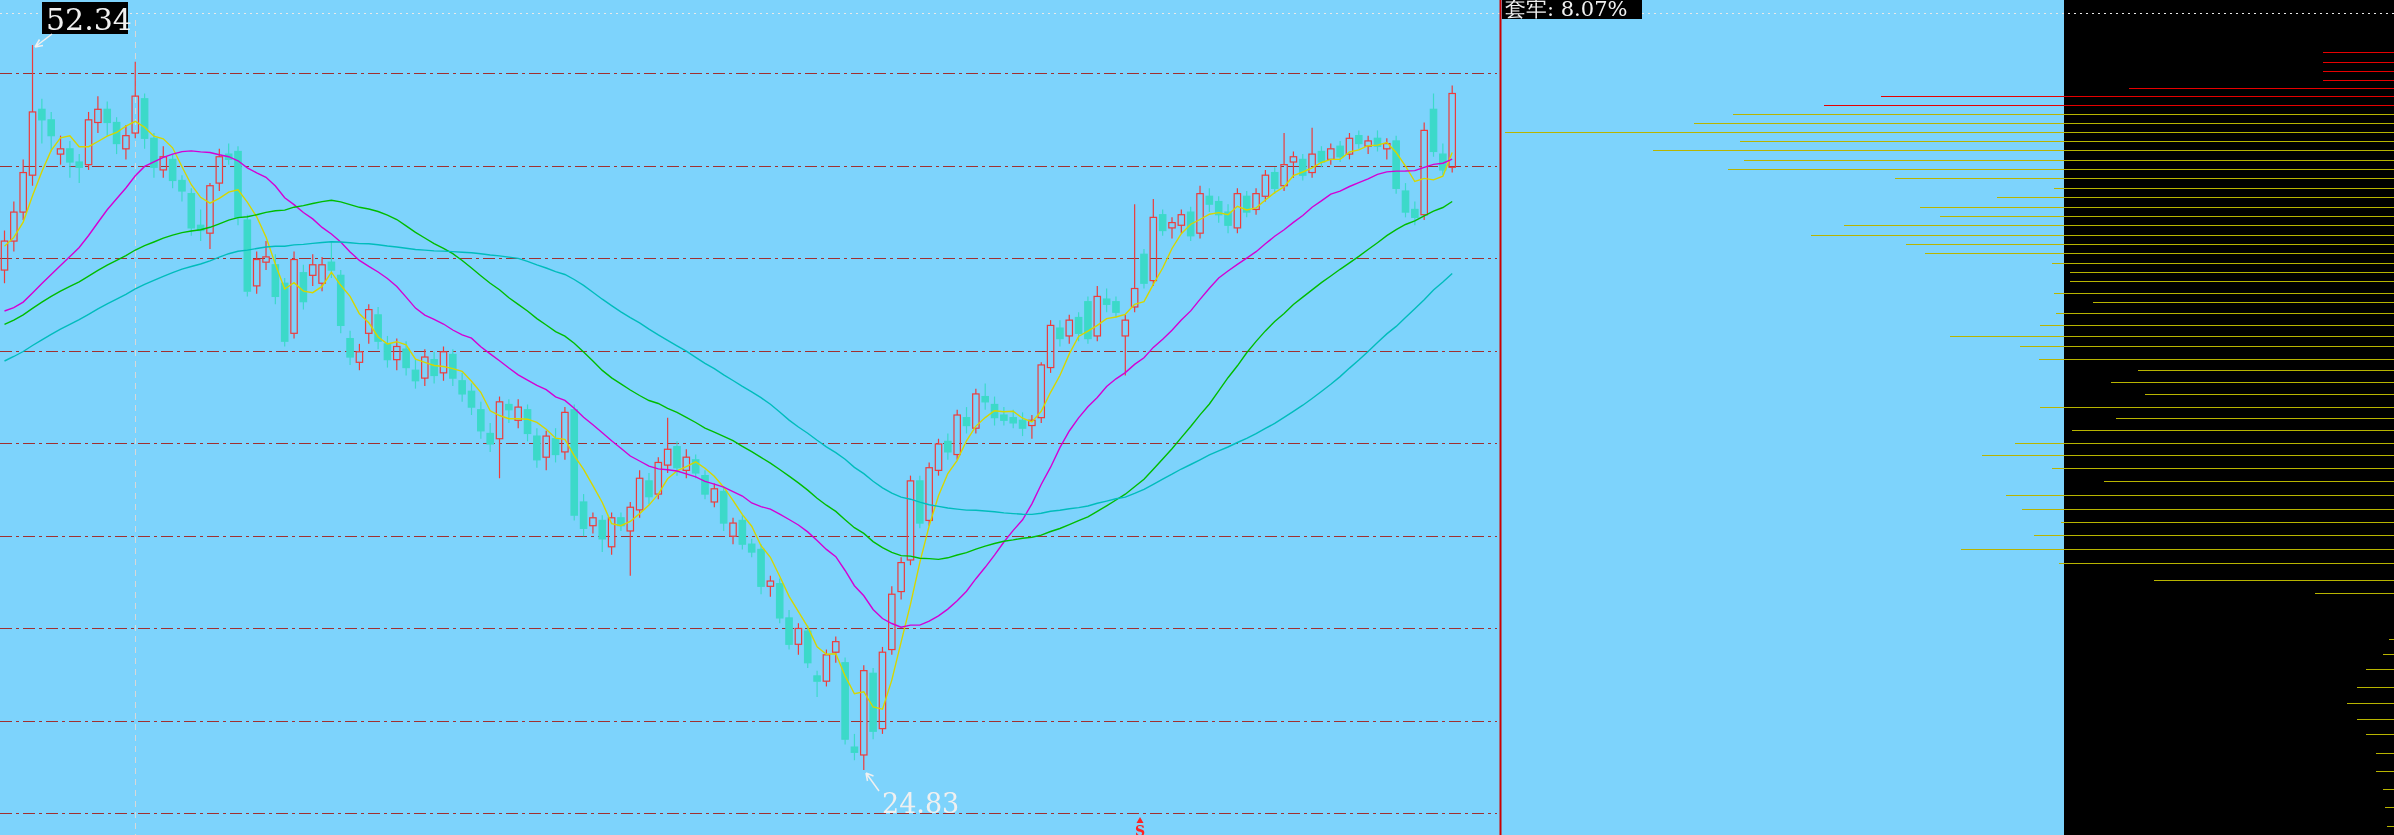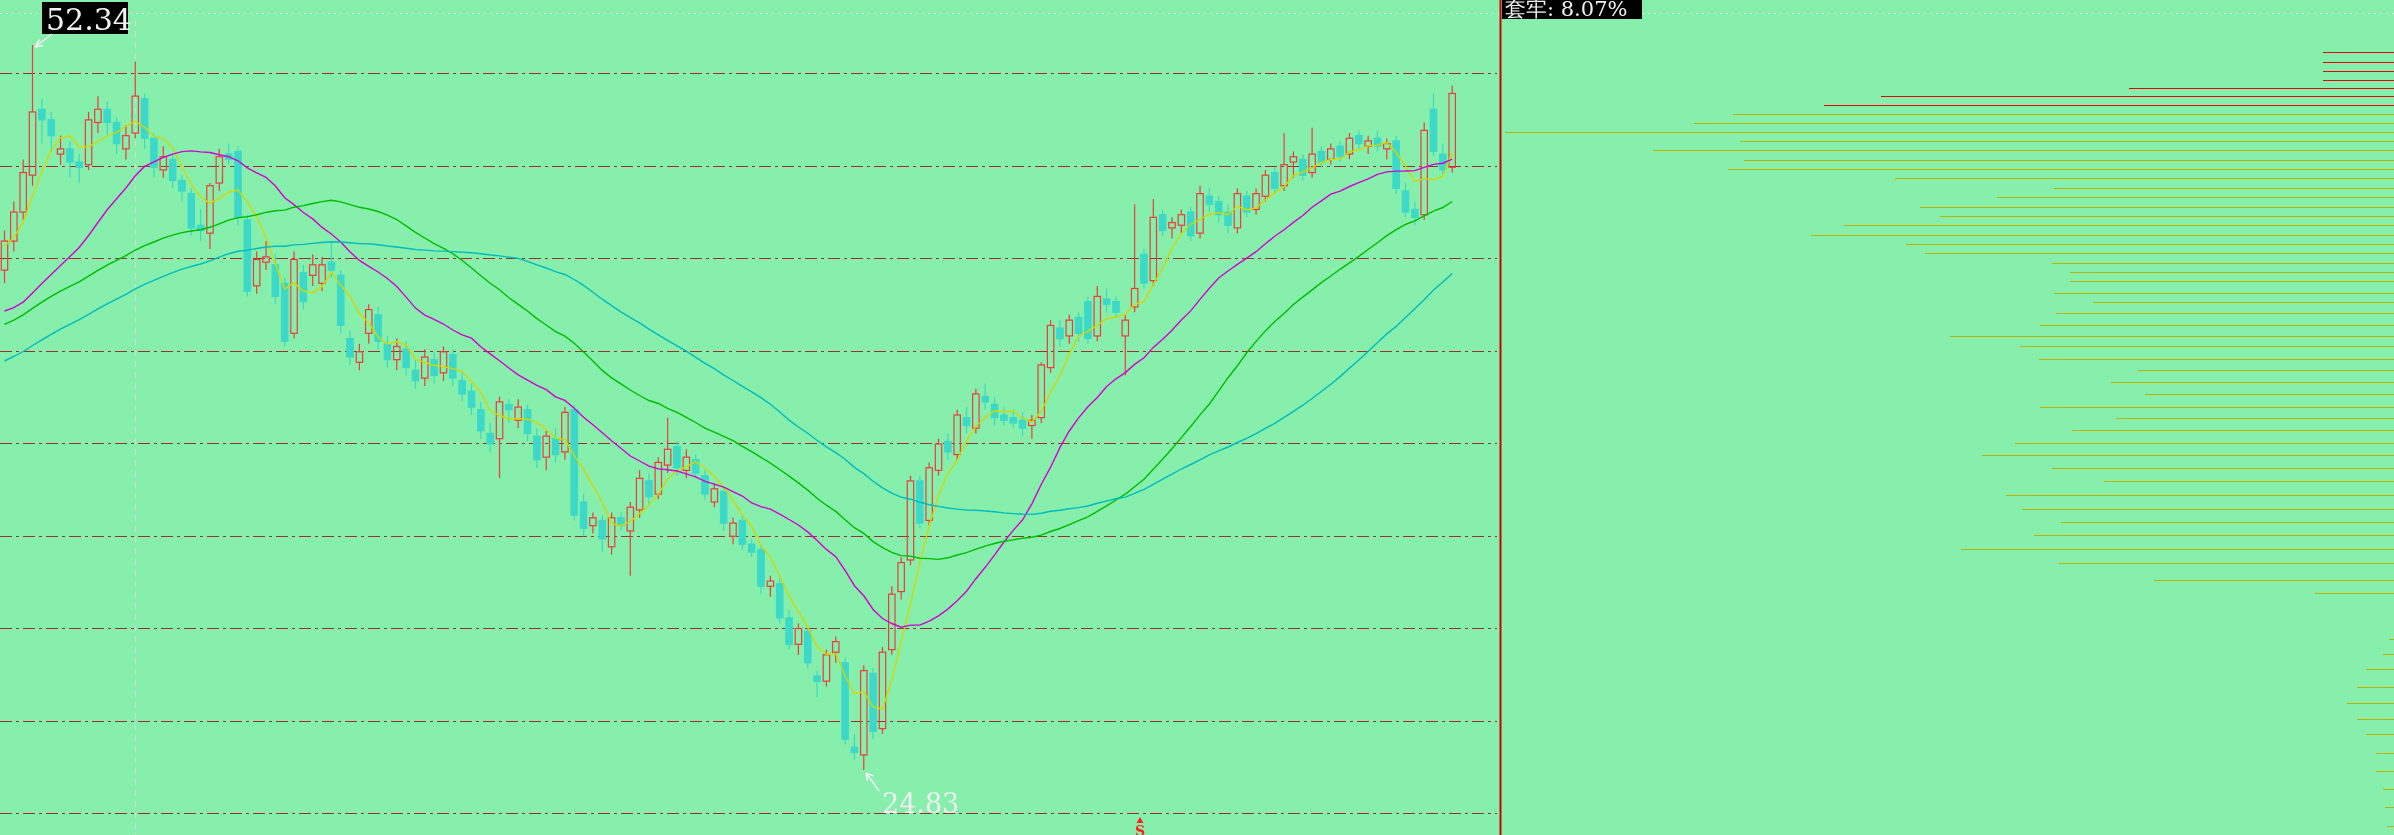--- a/index.html
+++ b/index.html
@@ -1,17 +1,17 @@
 <!DOCTYPE html>
 <html><head>
 <meta charset="utf-8">
 <style>
   html,body{margin:0;padding:0;background:#000;}
   body{width:2394px;height:835px;overflow:hidden;font-family:"DejaVu Serif","Liberation Serif",serif;}
-  .screen{position:relative;width:2394px;height:835px;background:#86efac;}
+  .screen{position:relative;width:2064px;height:835px;background:#7dd3fc;}
   svg{display:block;}
   text{font-family:"DejaVu Serif","Liberation Serif",serif;}
 </style>
 </head>
 <body>
 
 <div class="screen">
   <svg id="chart" width="2394" height="835" viewBox="0 0 2394 835">
 
     <g id="grid-layer">

